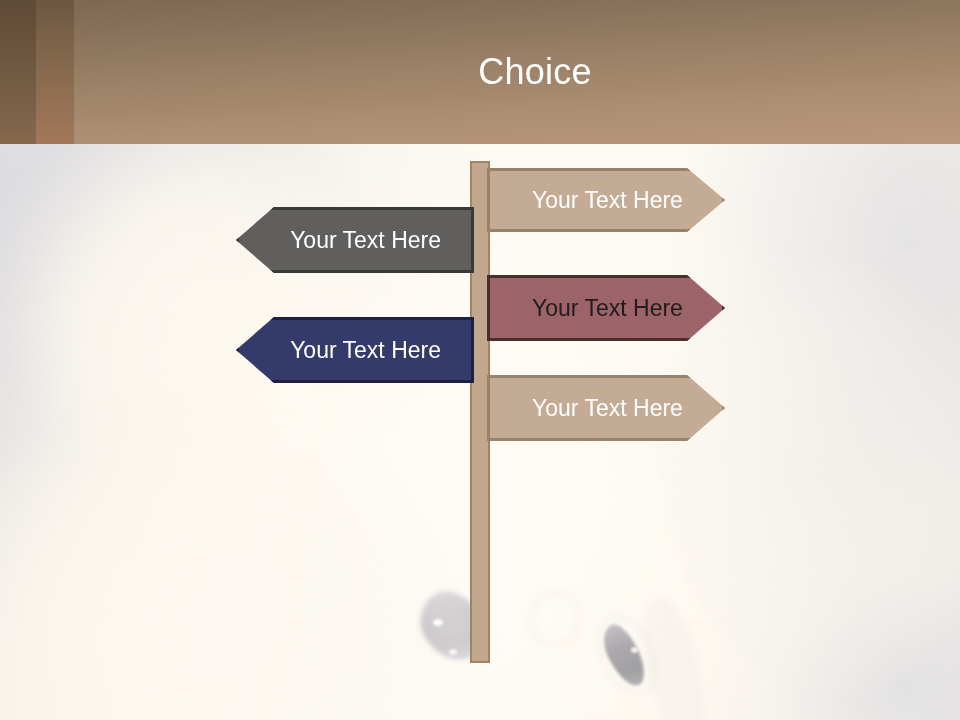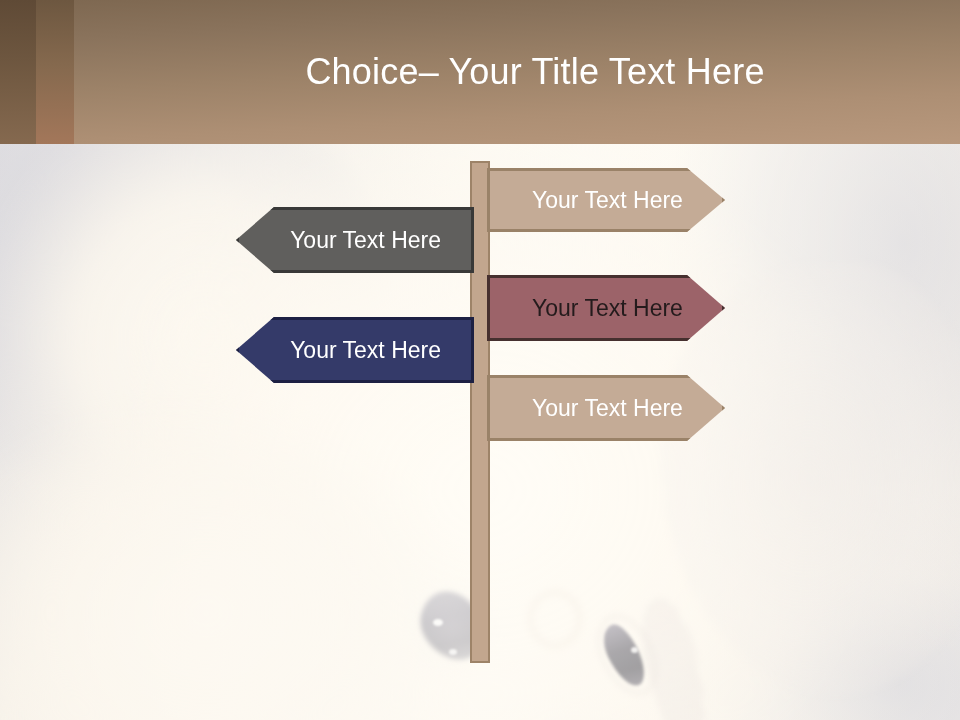--- a/index.html
+++ b/index.html
@@ -262,21 +262,20 @@
     <div class="highlight-c"></div>
     <div class="photo-veil"></div>
   </div>
 
   <div class="header">
     <div class="header-main"></div>
     <div class="header-band-dark"></div>
     <div class="header-band-mid"></div>
     <div class="header-title">
       <span class="title-strong">Choice</span>
-        <span class="title-rest"> – Your Title Text Here</span>
     </div>
   </div>
 
   <div class="post"></div>
 
   <div class="sign sign-left sign-gray s1">
     <span class="sign-label">Your Text Here</span>
   </div>
 
   <div class="sign sign-left sign-navy s2">

